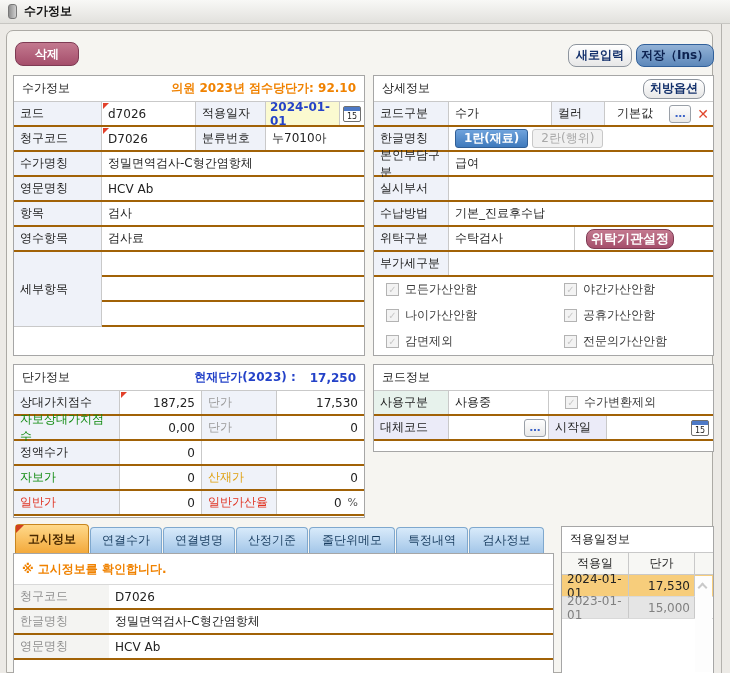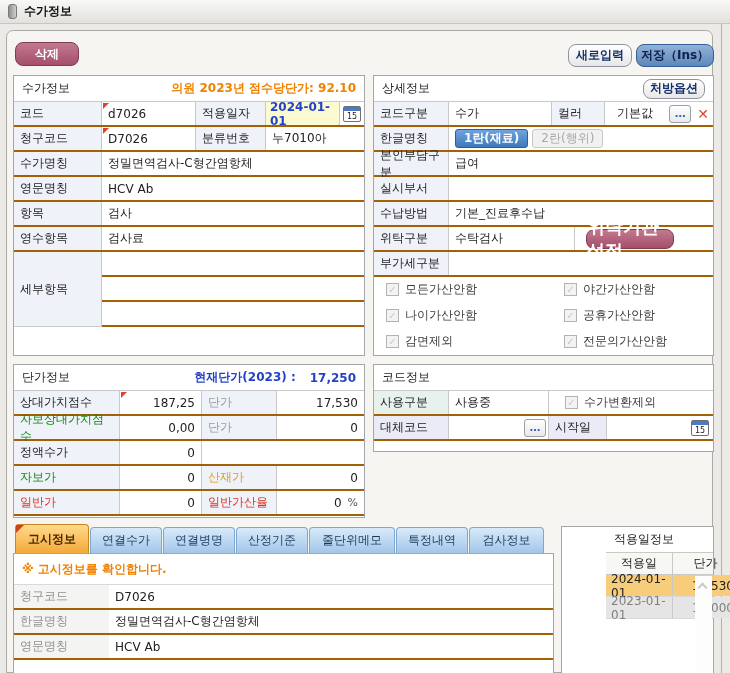--- a/index.html
+++ b/index.html
@@ -76,21 +76,21 @@
 
   
   .detail-panel { left:366px; top:44px; width:341px; height:281px; }
   .d-l { width:75px; flex:none; }
   .rx-btn { width:62px; height:20px; font-size:12px; }
   .chip { height:19px; display:flex; align-items:center; padding:0 8px; border-radius:3px;
     margin-right:4px; }
   .chip-on { background:linear-gradient(#6FA3DC,#3F79BC); border:1px solid #2F5E96;
     color:#fff; font-weight:bold; }
   .chip-off { background:#F1F1F1; border:1px solid #C8C8C8; color:#A8A8A8; }
-  .consign-btn { width:88px; height:20px; font-size:18px; margin-left:5px; }
+  .consign-btn { width:88px; height:20px; font-size:13px; margin-left:5px; }
   .cbarea { height:75px; background:#fff; display:grid; grid-template-columns:178px 1fr;
     align-content:space-evenly; padding:4px 0 4px 12px; row-gap:9px; }
   .cbitem { display:flex; align-items:center; gap:6px; color:#3A3A3A; }
 
   
   .price-panel { left:6px; top:333px; width:352px; height:154px; }
   .cur-label { color:#2442C8; font-weight:bold; }
   .cur-value { color:#2442C8; font-weight:bold; margin-left:14px; }
   .p-l1 { width:106px; flex:none; }
   .p-v1 { width:82px; flex:none; border-right:1px solid #C9C9C9; }
@@ -118,21 +118,21 @@
     border-top:8px solid #D2401E; border-right:8px solid transparent; }
 
   
   .gosi-panel { left:6px; top:522px; width:541px; height:121px; }
   .notice-row { height:31px; display:flex; align-items:center; padding:0 8px;
     color:#F08200; font-weight:bold; border-bottom:1px solid #D9D9D9; }
   .g-l { width:95px; flex:none; background:#F4F4F2; color:#8F8F8F; }
   .g-v { flex:1; }
 
   
-  .apply-panel { left:554px; top:495px; width:153px; height:148px;padding-left:44px; }
+  .apply-panel { left:554px; top:495px; width:153px; height:148px; }
   .at-head { display:flex; height:22px; border-bottom:1px solid #C9C9C9; background:#F7F7F4; }
   .at-hcell { display:flex; align-items:center; justify-content:center; color:#222; }
   .at-c1 { width:67px; flex:none; border-right:1px solid #C9C9C9; }
   .at-c2 { width:66px; flex:none; border-right:1px solid #C9C9C9; }
   .at-row { display:flex; height:22px; border-bottom:1px solid #D9D9D9; }
   .at-row .at-c1 { padding-left:5px; justify-content:flex-start; }
   .at-row .at-c2 { justify-content:flex-end; padding-right:4px; }
   .at-row.sel { background:#F7CD7B; }
   .at-row.sel .at-c1, .at-row.sel .at-c2 { background:#F7CD7B; }
   .at-row.dim { color:#808080; }

